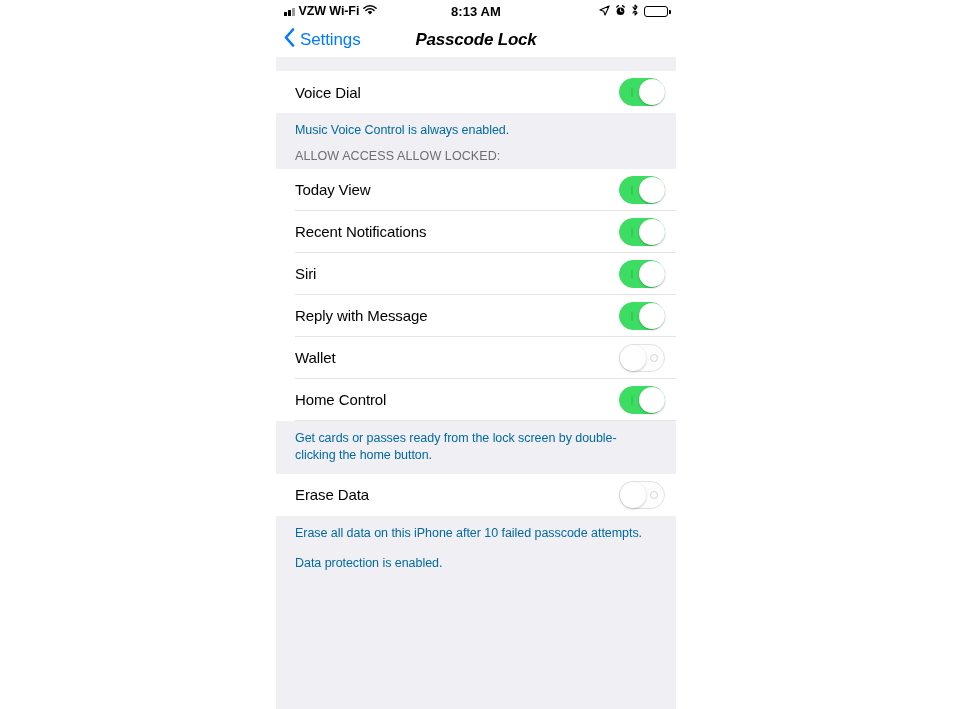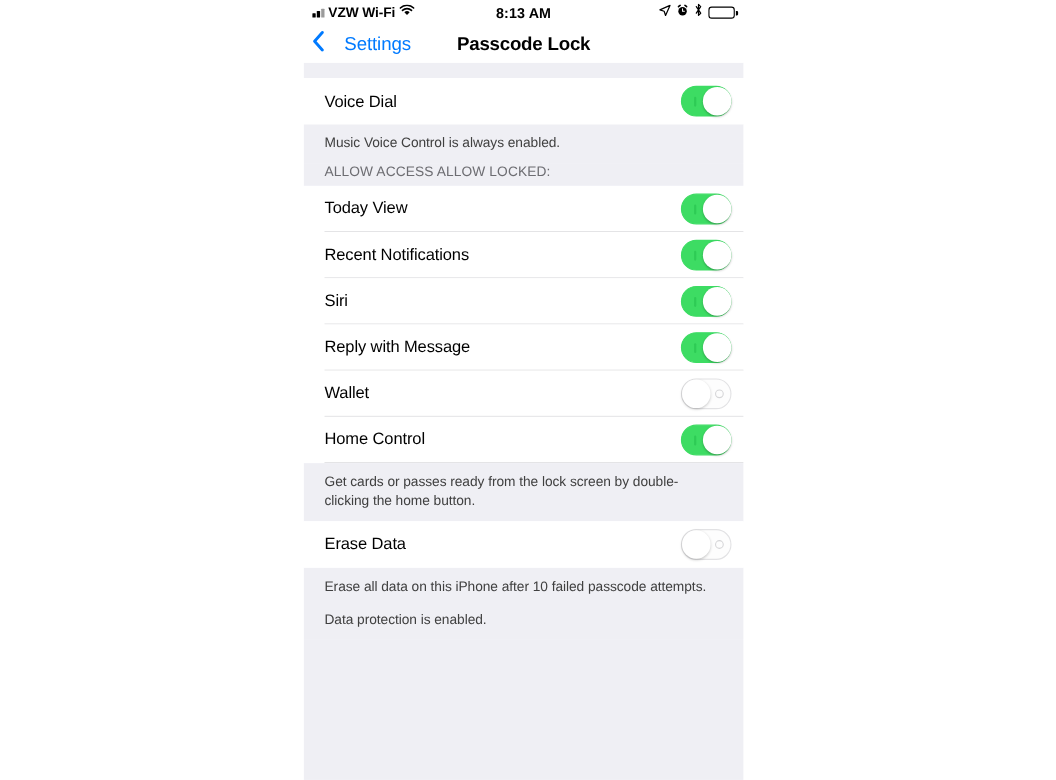--- a/index.html
+++ b/index.html
@@ -114,38 +114,39 @@
     height: 35px;
     background: #ffffff;
     display: flex;
     align-items: center;
     padding: 0 8px;
     box-sizing: border-box;
   }
   .back {
     display: flex;
     align-items: center;
-    gap: 18px;
+    gap: 5px;
     color: #007aff;
     cursor: pointer;
     z-index: 2;
   }
   .back-label {
     font-size: 17px;
     letter-spacing: -0.1px;
   }
   .nav-title {
     position: absolute;
     left: 0; right: 0;
     text-align: center;
     font-size: 17px;
     font-weight: bold;
     color: #000;
     letter-spacing: -0.2px;
     pointer-events: none;
+    font-style: italic;
   }
 
   
   .gray-gap {
     background: #efeff4;
     height: 14px;
   }
   .group {
     background: #ffffff;
   }
@@ -176,21 +177,21 @@
 
   .footer {
     background: #efeff4;
     padding: 9px 19px 10px 19px;
     box-sizing: border-box;
   }
   .footer p {
     margin: 0;
     font-size: 12.5px;
     line-height: 1.35;
-    color: #404040;
+    color: #0369a1;
     letter-spacing: -0.05px;
   }
   .footer p + p { margin-top: 13px; }
   .section-head {
     background: #efeff4;
     padding: 0 19px 6px 19px;
     font-size: 12.5px;
     color: #6d6d72;
     letter-spacing: 0.1px;
   }

